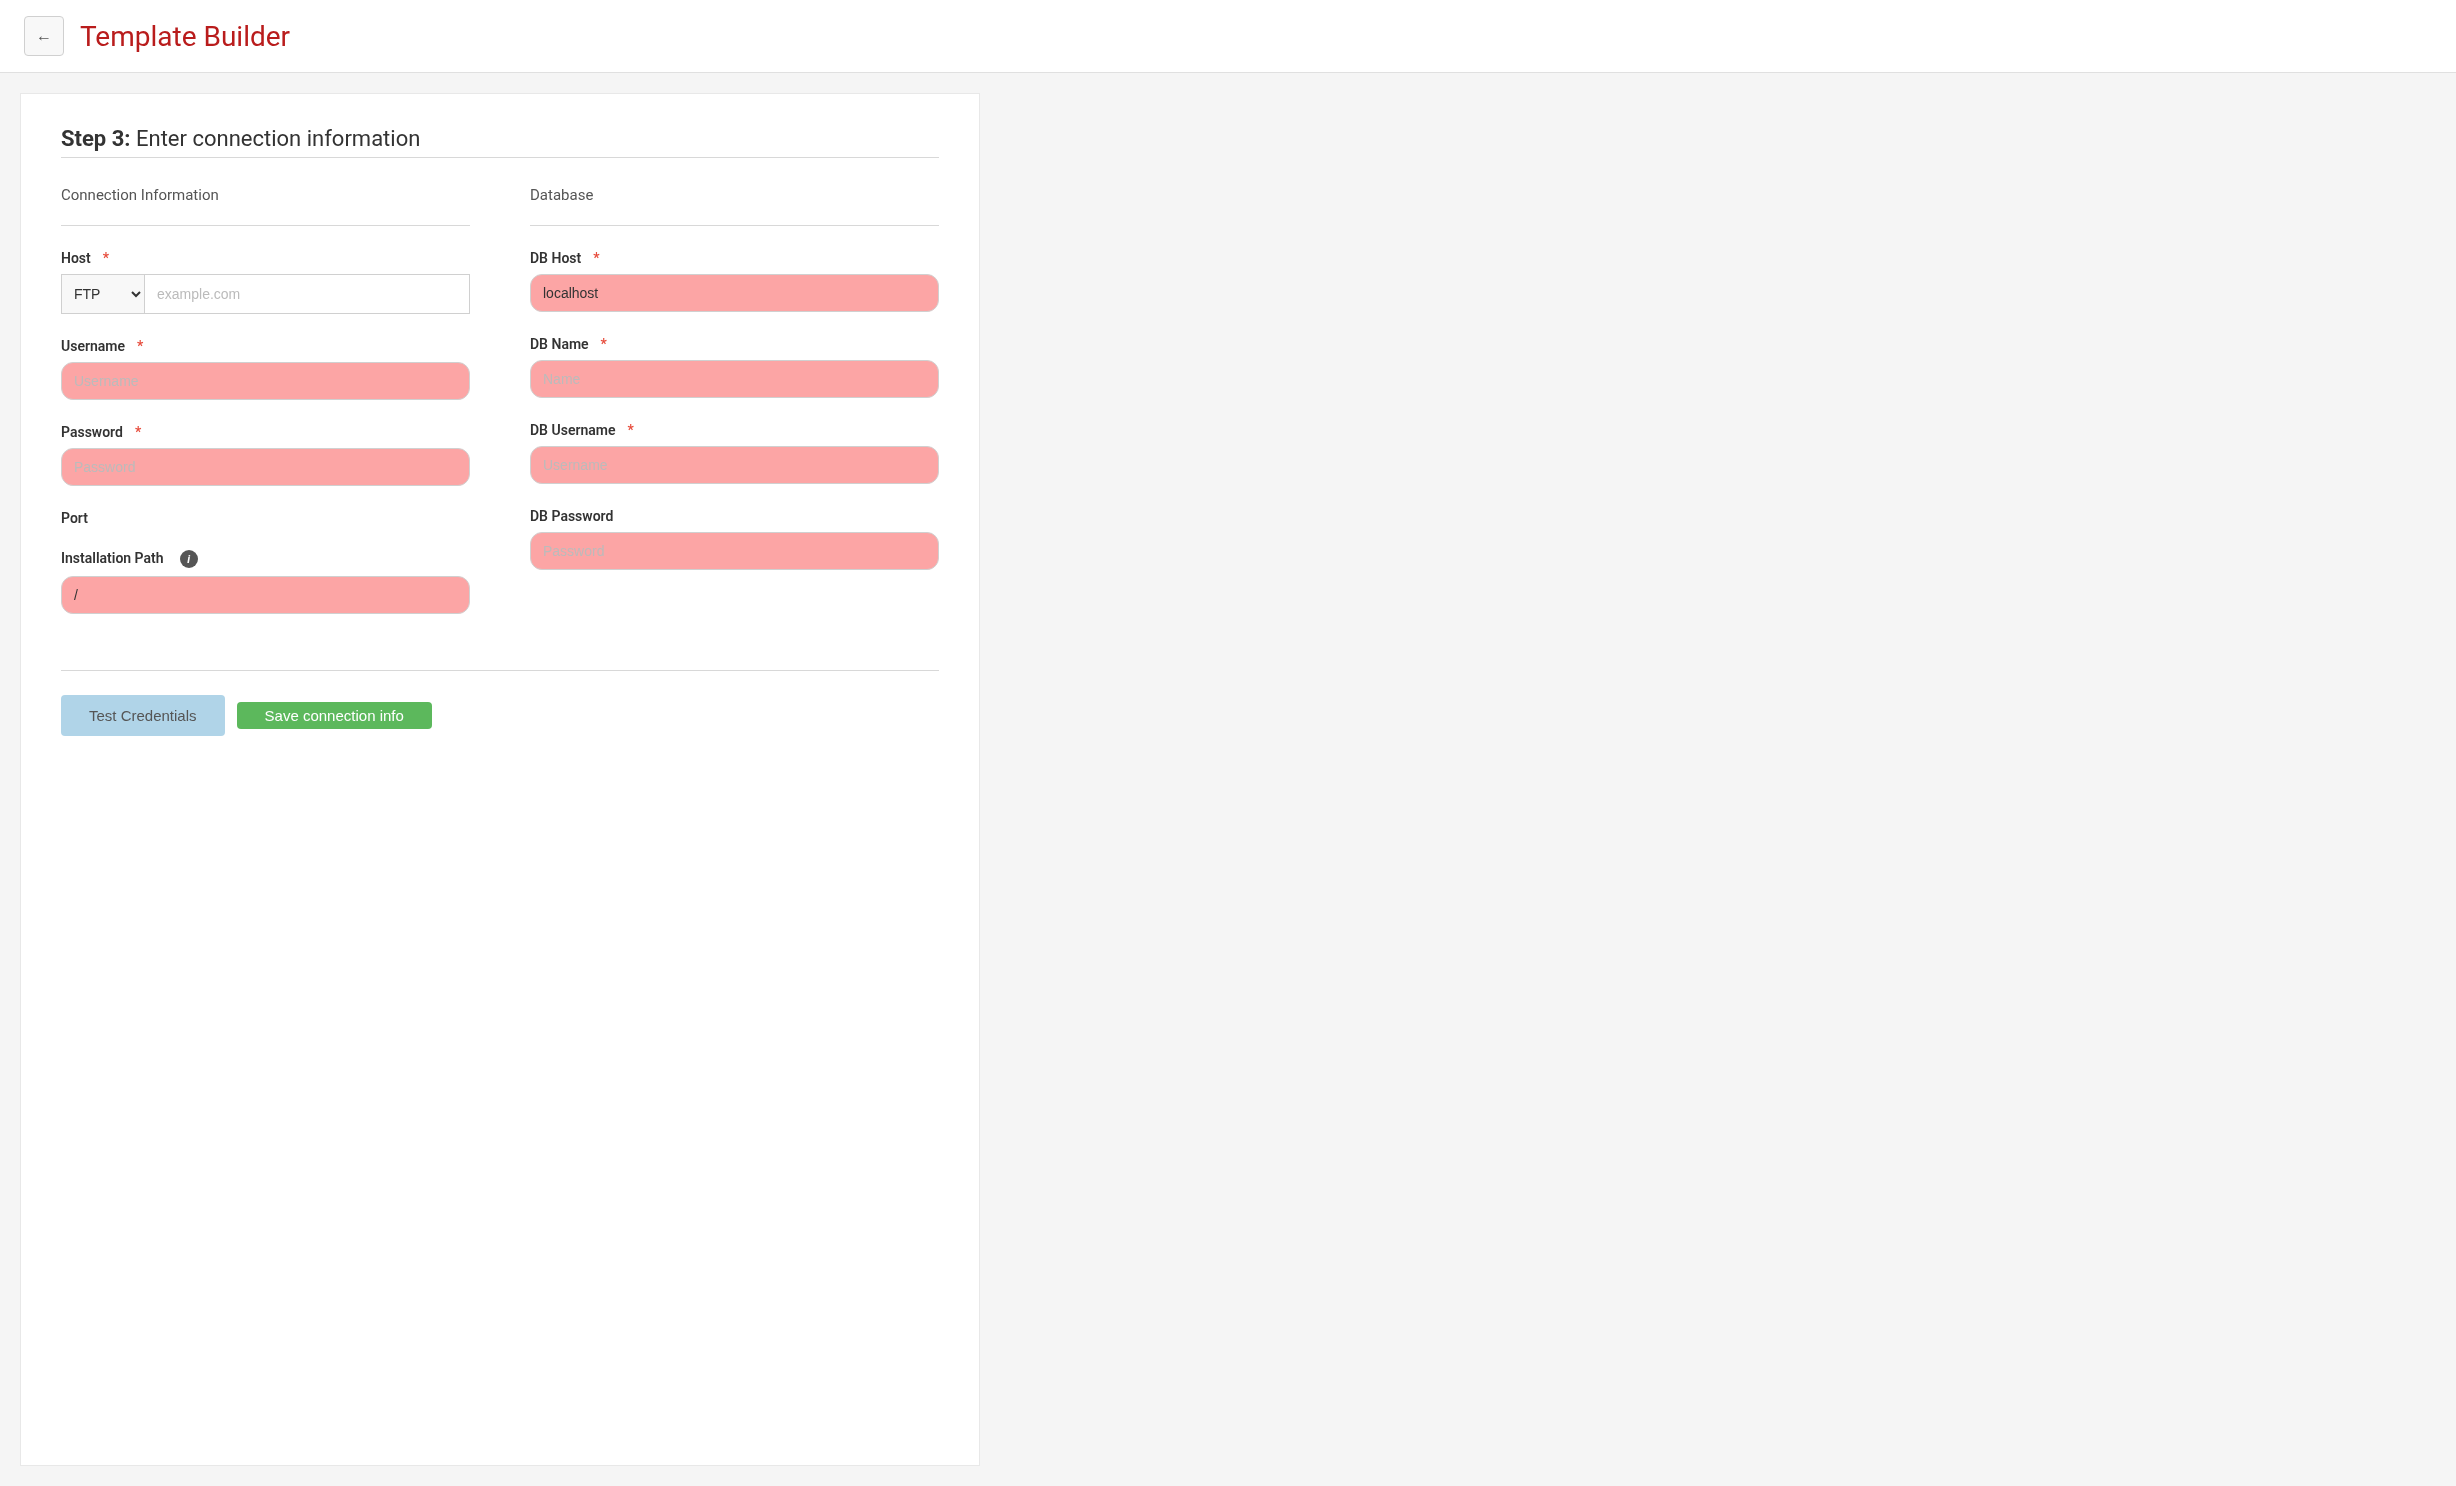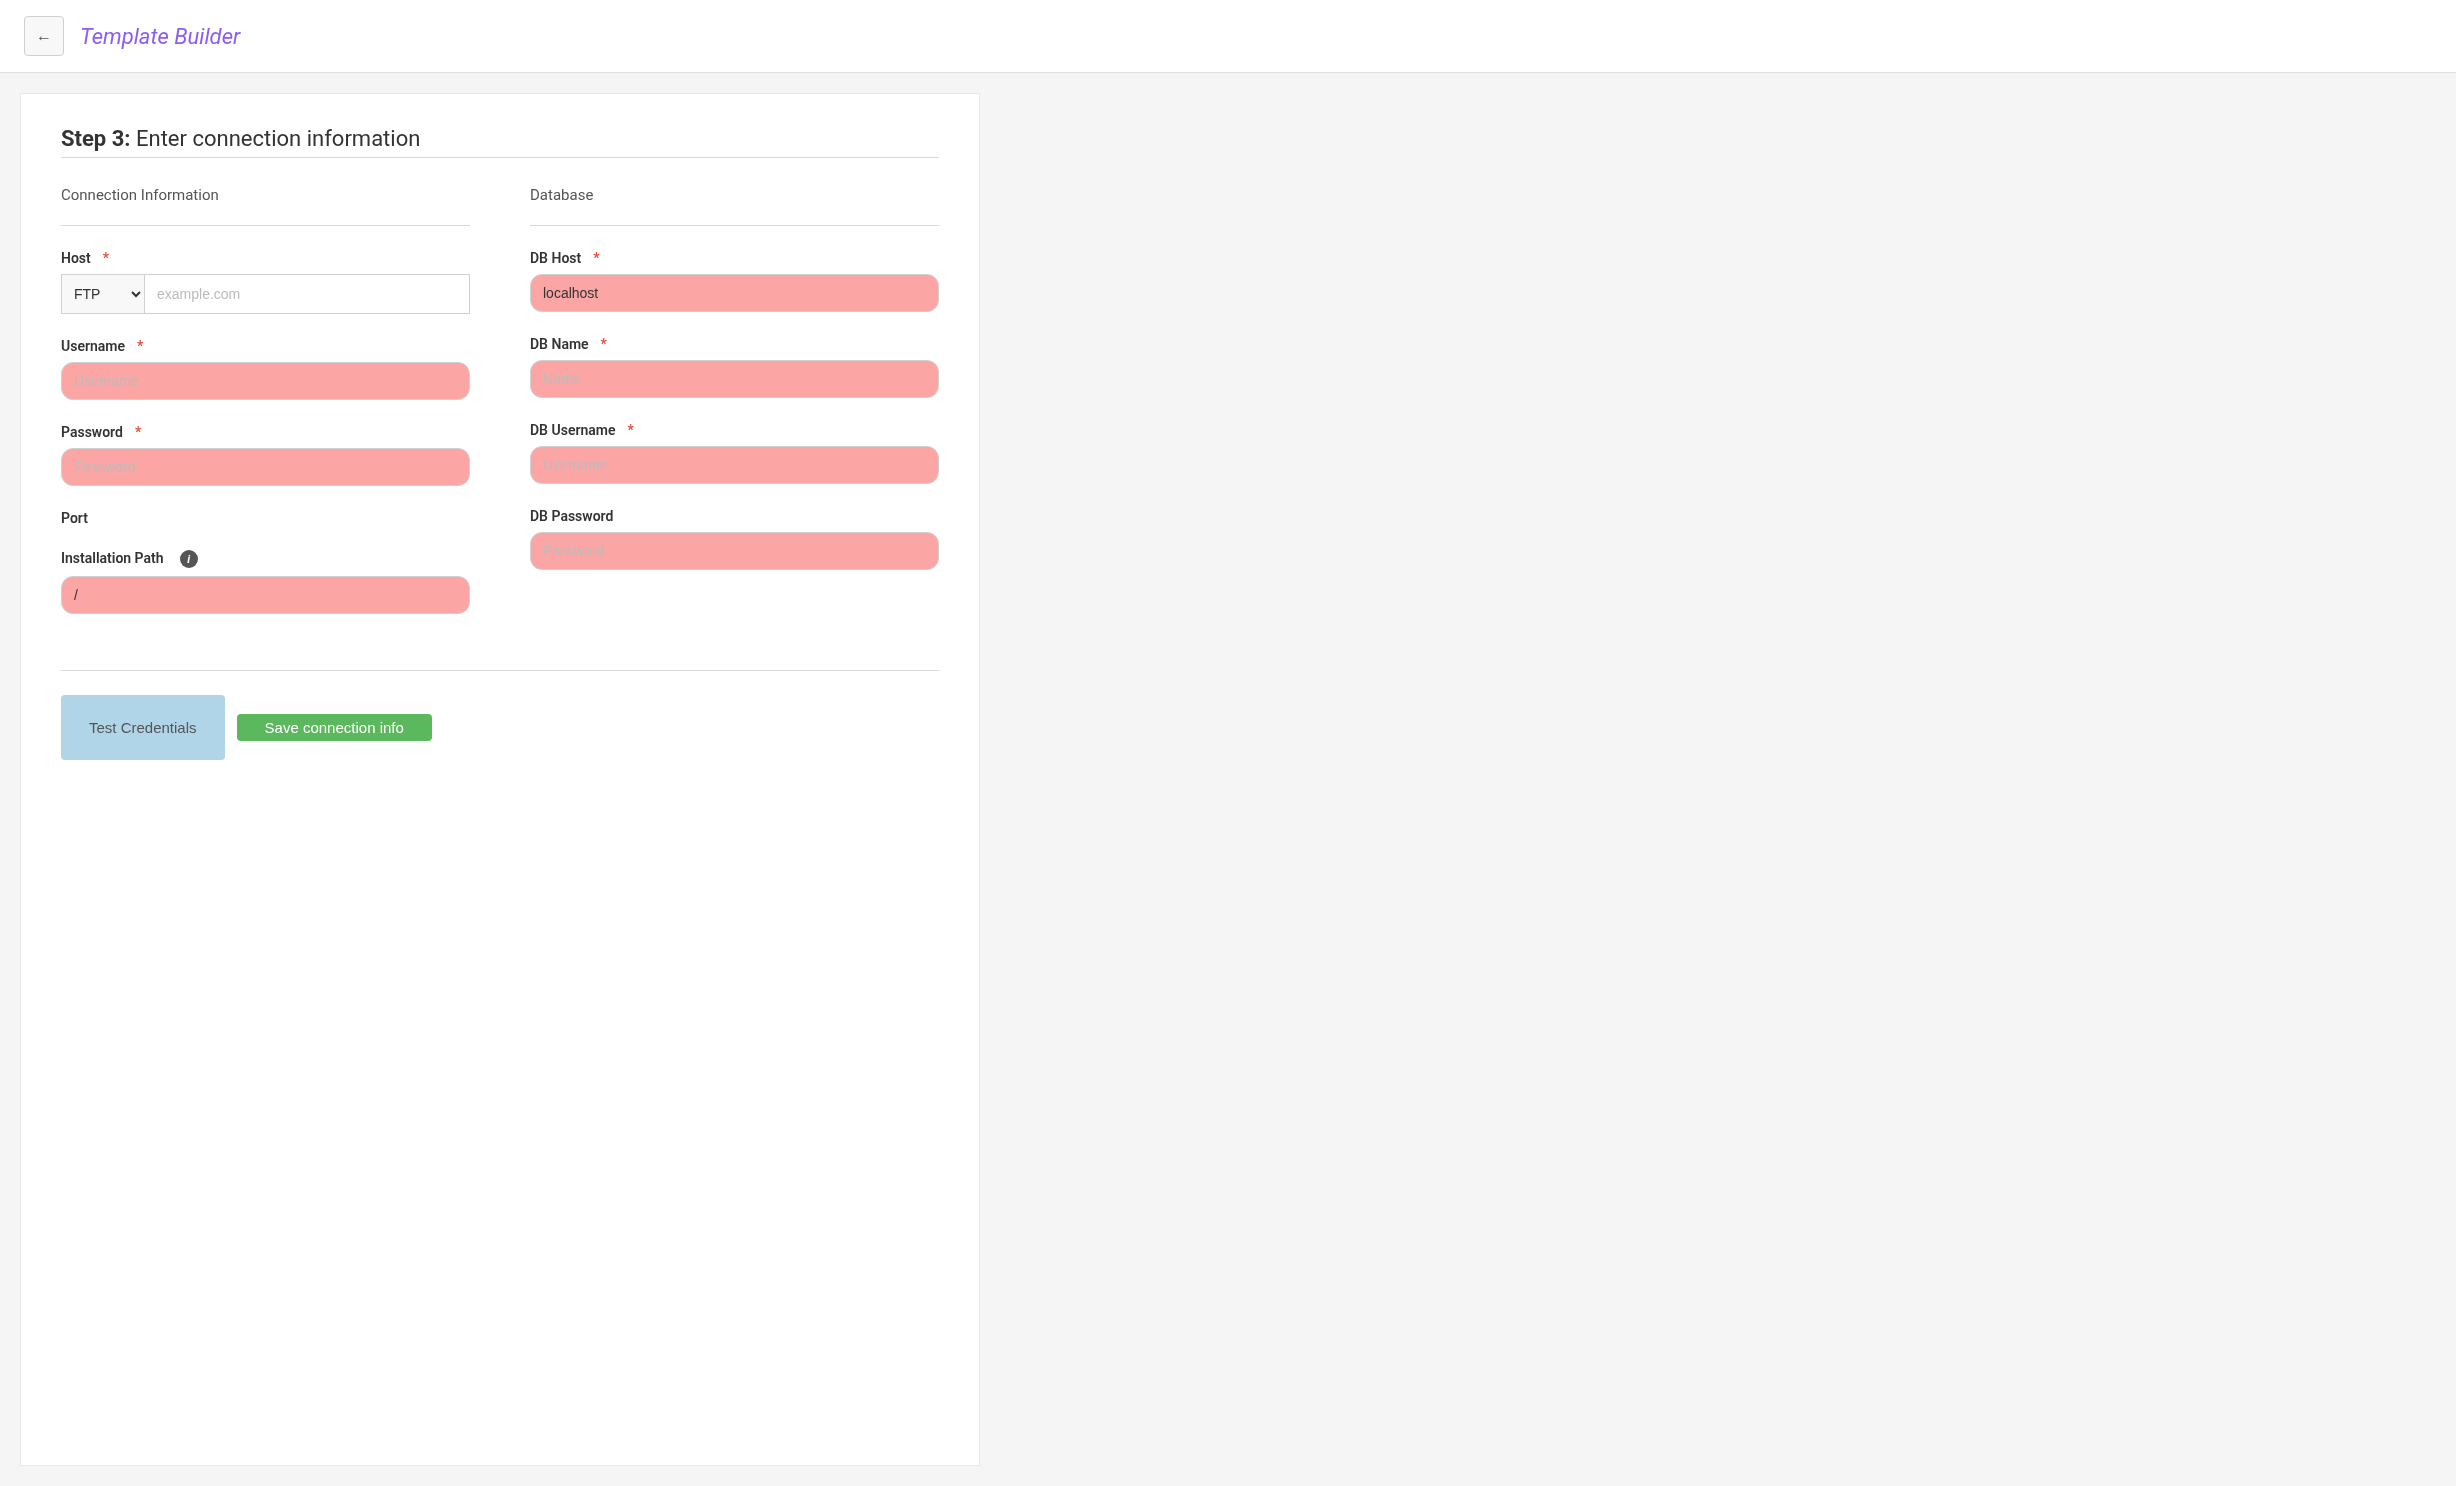--- a/index.html
+++ b/index.html
@@ -39,24 +39,23 @@
       height: 40px;
       border: 1px solid #d0d0d0;
       border-radius: 4px;
       background: #f8f8f8;
       cursor: pointer;
       font-size: 16px;
       color: #555;
     }
 
     .header-title {
-      font-size: 22px;
+      font-size: 28px;
       font-weight: 400;
-      color: #8b5cf6;
-      font-style: italic;
+      color: #b91c1c;
     }
 
     .main-content {
       display: flex;
       flex: 1;
     }
 
     .form-panel {
       background: #fff;
       margin: 20px;
@@ -196,21 +195,21 @@
       margin: 32px 0 24px;
     }
 
     .footer-buttons {
       display: flex;
       gap: 12px;
       align-items: center;
     }
 
     .btn-test {
-      padding: 24px 28px;
+      padding: 12px 28px;
       background: #b0d4e8;
       border: none;
       border-radius: 4px;
       font-size: 15px;
       color: #555;
       cursor: pointer;
       font-weight: 400;
     }
 
     .btn-save {

